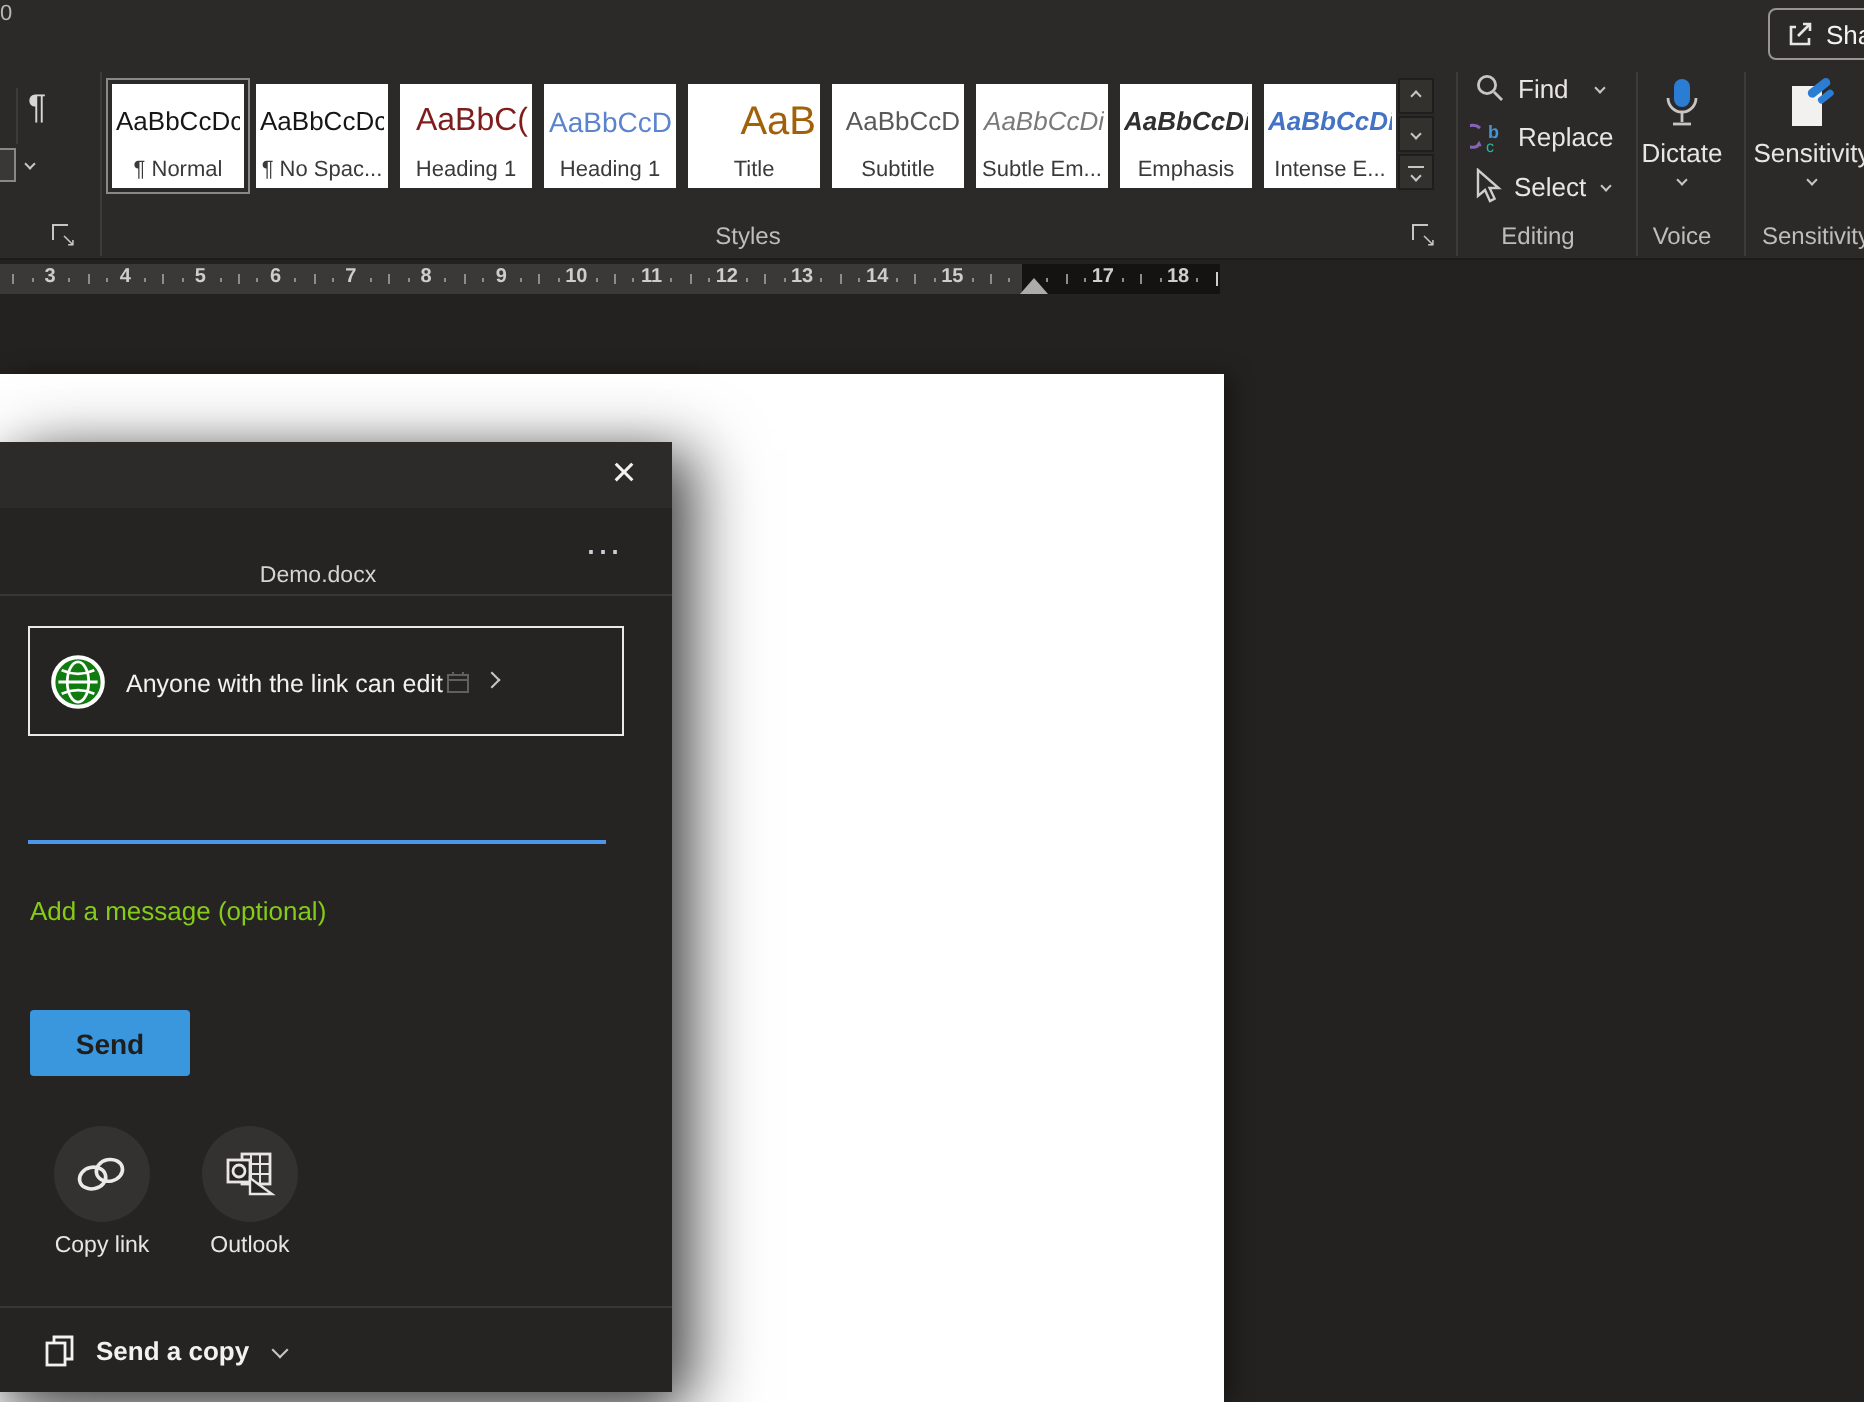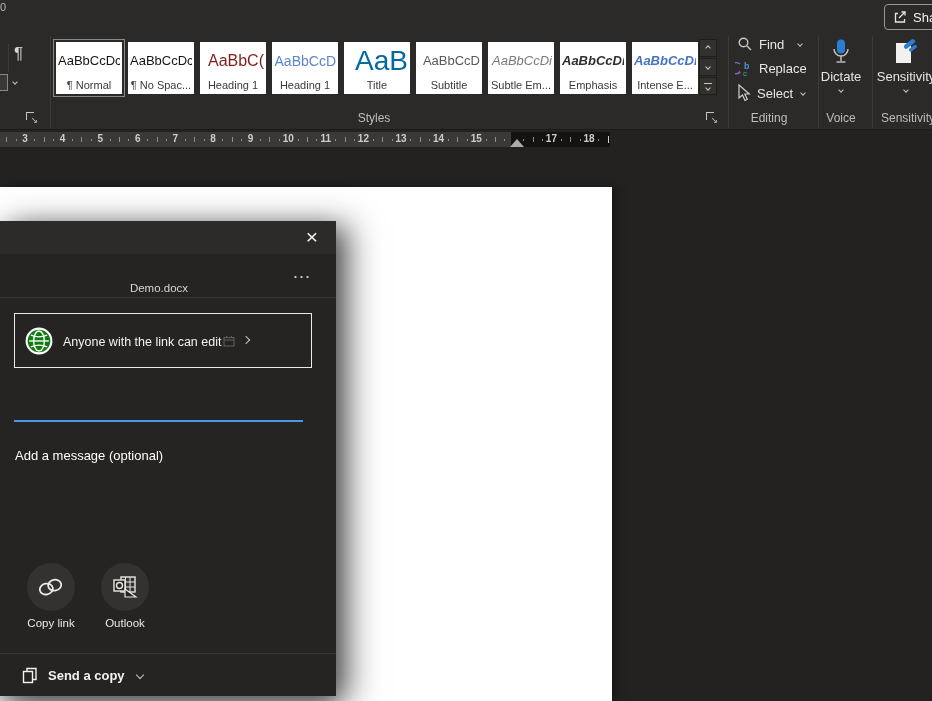--- a/index.html
+++ b/index.html
@@ -21,21 +21,21 @@
   .cv-d{transform:rotate(45deg);} .cv-r{transform:rotate(-45deg);} .cv-u{transform:rotate(-135deg);}
   .cv-s{width:4px;height:4px;}
 
   
   .chip{position:absolute;top:42px;width:66px;height:52px;background:#ffffff;cursor:pointer;}
   .chip.sel{outline:1px solid #8a8886;outline-offset:2px;}
   .chip-sample{position:absolute;left:2px;right:2px;top:4px;height:30px;line-height:30px;text-align:right;white-space:nowrap;overflow:hidden;color:#161616;font-size:13px;}
   .chip-label{position:absolute;left:1px;right:1px;bottom:3px;text-align:center;white-space:nowrap;overflow:hidden;color:#3a3a3a;font-size:11px;}
   .s-h1{color:#7f1d1d;font-size:16px;}
   .s-h2{color:#5b84cf;font-size:14px;}
-  .s-title{font-size:28px;color:#0369a1;}
+  .s-title{font-size:20px;color:#a16207;}
   .s-subtitle{color:#595959;}
   .s-subtle{color:#7a7a7a;font-style:italic;}
   .s-emph{color:#2f2f2f;font-style:italic;font-weight:bold;}
   .s-intense{color:#4472c4;font-style:italic;font-weight:bold;}
 
   .gal-btn{position:absolute;left:699px;width:18px;height:18px;background:#33312e;border:1px solid #1f1e1d;display:flex;align-items:center;justify-content:center;flex-direction:column;cursor:pointer;}
   .gal-line{width:8px;height:1px;background:#c8c6c4;margin-bottom:2px;}
 
   .grp-label{position:absolute;top:111px;font-size:12px;color:#bfbdbb;transform:translateX(-50%);white-space:nowrap;}
   .rb-item{position:absolute;display:flex;align-items:center;gap:6px;color:#e8e6e3;font-size:13px;cursor:pointer;white-space:nowrap;}
@@ -67,21 +67,21 @@
   .hline{position:absolute;left:0;width:336px;height:1px;background:#393736;}
 
   #perm-box{position:absolute;left:14px;top:92px;width:298px;height:55px;border:1px solid #eceae8;cursor:pointer;}
   #perm-globe{position:absolute;left:10px;top:13px;width:28px;height:28px;}
   #perm-label{position:absolute;left:48px;top:0;height:55px;display:flex;align-items:center;color:#f3f2f1;font-size:12.5px;}
   #perm-cal{position:absolute;left:208px;top:21px;opacity:.75;}
   #perm-chev{position:absolute;left:228px;top:23px;}
 
   #name-ph{position:absolute;left:15px;top:178px;color:#e8e6e3;font-size:13px;}
   #name-underline{position:absolute;left:14px;top:199px;width:289px;height:2px;background:#4a96e8;}
-  #msg-ph{position:absolute;left:15px;top:227px;color:#ffffff;font-size:13px;}
+  #msg-ph{position:absolute;left:15px;top:227px;color:#84cc16;font-size:13px;}
 
   #send-btn{position:absolute;left:15px;top:284px;width:80px;height:33px;background:#3a96dd;border:none;border-radius:2px;color:#1f1e1d;font-size:14px;font-weight:bold;cursor:pointer;}
 
   .act-circle{position:absolute;top:342px;width:48px;height:48px;border-radius:50%;background:#343230;display:flex;align-items:center;justify-content:center;cursor:pointer;}
   .act-label{position:absolute;top:396px;transform:translateX(-50%);color:#e8e6e3;font-size:11.5px;white-space:nowrap;}
 
   #footer-row{position:absolute;left:0;top:433px;width:336px;height:42px;display:flex;align-items:center;cursor:pointer;}
   #footer-icon{margin-left:22px;}
   #footer-label{margin-left:10px;color:#f3f2f1;font-size:13px;font-weight:bold;}
   #footer-chev{margin-left:12px;}
@@ -308,20 +308,21 @@
         <line x1="1" y1="5" x2="11" y2="5" stroke="#77756f" stroke-width="1"></line>
         <line x1="3.5" y1="1" x2="3.5" y2="3" stroke="#77756f" stroke-width="1"></line>
         <line x1="8.5" y1="1" x2="8.5" y2="3" stroke="#77756f" stroke-width="1"></line>
       </svg>
       <span class="cv cv-r" id="perm-chev"></span>
     </div>
 
     <div id="name-underline"></div>
     <div id="msg-ph">Add a message (optional)</div>
 
+    <button id="send-btn">Send</button>
 
     <div class="act-circle" style="left:27px;">
       <svg width="30" height="20" viewBox="0 0 30 20">
         <g transform="rotate(-12 15 10)">
           <ellipse cx="10" cy="11" rx="6.6" ry="5.4" stroke="#eceae8" stroke-width="1.8" fill="none"></ellipse>
           <ellipse cx="19" cy="9" rx="6.6" ry="5.4" stroke="#eceae8" stroke-width="1.8" fill="none"></ellipse>
         </g>
       </svg>
     </div>
     <span class="act-label" style="left:51px;">Copy link</span>

